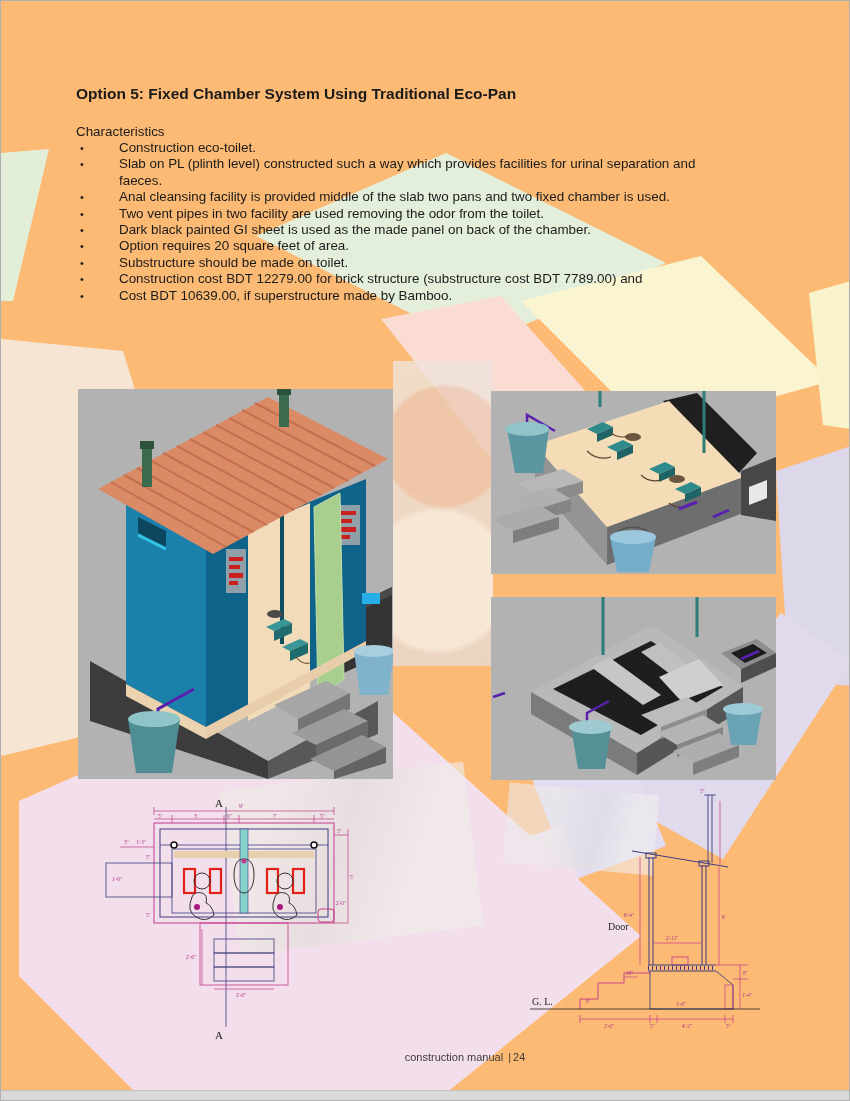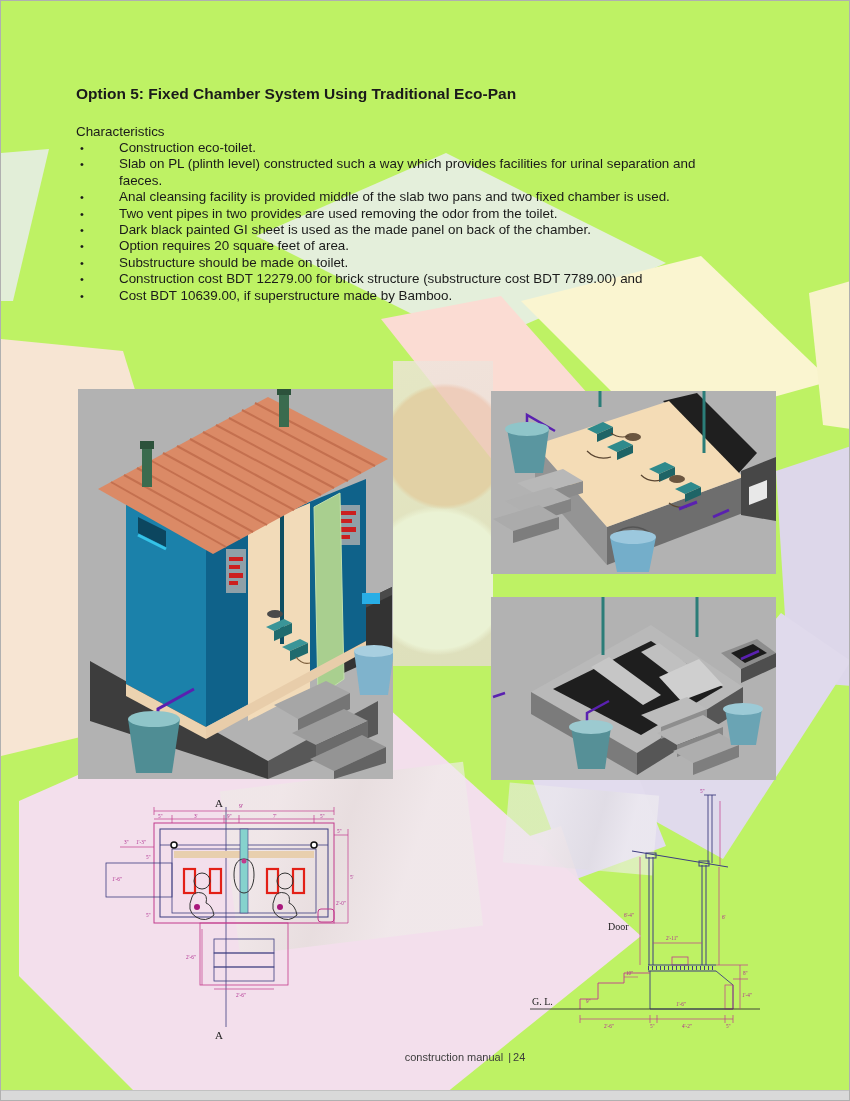--- a/index.html
+++ b/index.html
@@ -1,16 +1,16 @@
 <!DOCTYPE html>
 <html><head>
 <meta charset="utf-8">
 <style>
   html,body{margin:0;padding:0;background:#fff;}
-  .page{position:relative;width:848px;height:1099px;background:#bef264;
+  .page{position:relative;width:848px;height:1099px;background:#fdba74;
         border:1px solid #b0b0b0;overflow:hidden;
         font-family:"Liberation Sans",sans-serif;color:#1a1a1a;}
   .abs{position:absolute;}
   
   .shape{position:absolute;left:0;top:0;width:850px;height:1101px;}
   
   .photoA{left:392px;top:360px;width:100px;height:305px;
           background:
             radial-gradient(circle at 52% 28%, #eccab6 0 26%, rgba(236,202,182,0) 28%),
             radial-gradient(circle at 45% 72%, #f6f3f0 0 30%, rgba(246,243,240,0) 33%),
@@ -69,21 +69,21 @@
     <div class="li">
         <span class="b">•</span>
         <span>Slab on PL (plinth level) constructed such a way which provides facilities for urinal separation and faeces.</span>
       </div>
     <div class="li">
         <span class="b">•</span>
         <span>Anal cleansing facility is provided middle of the slab two pans and two fixed chamber is used.</span>
       </div>
     <div class="li">
         <span class="b">•</span>
-        <span>Two vent pipes in two provides are used removing the odor from the toilet.</span>
+        <span>Two vent pipes in two facility are used removing the odor from the toilet.</span>
       </div>
     <div class="li">
         <span class="b">•</span>
         <span>Dark black painted GI sheet is used as the made panel on back of the chamber.</span>
       </div>
     <div class="li">
         <span class="b">•</span>
         <span>Option requires 20 square feet of area.</span>
       </div>
     <div class="li">

